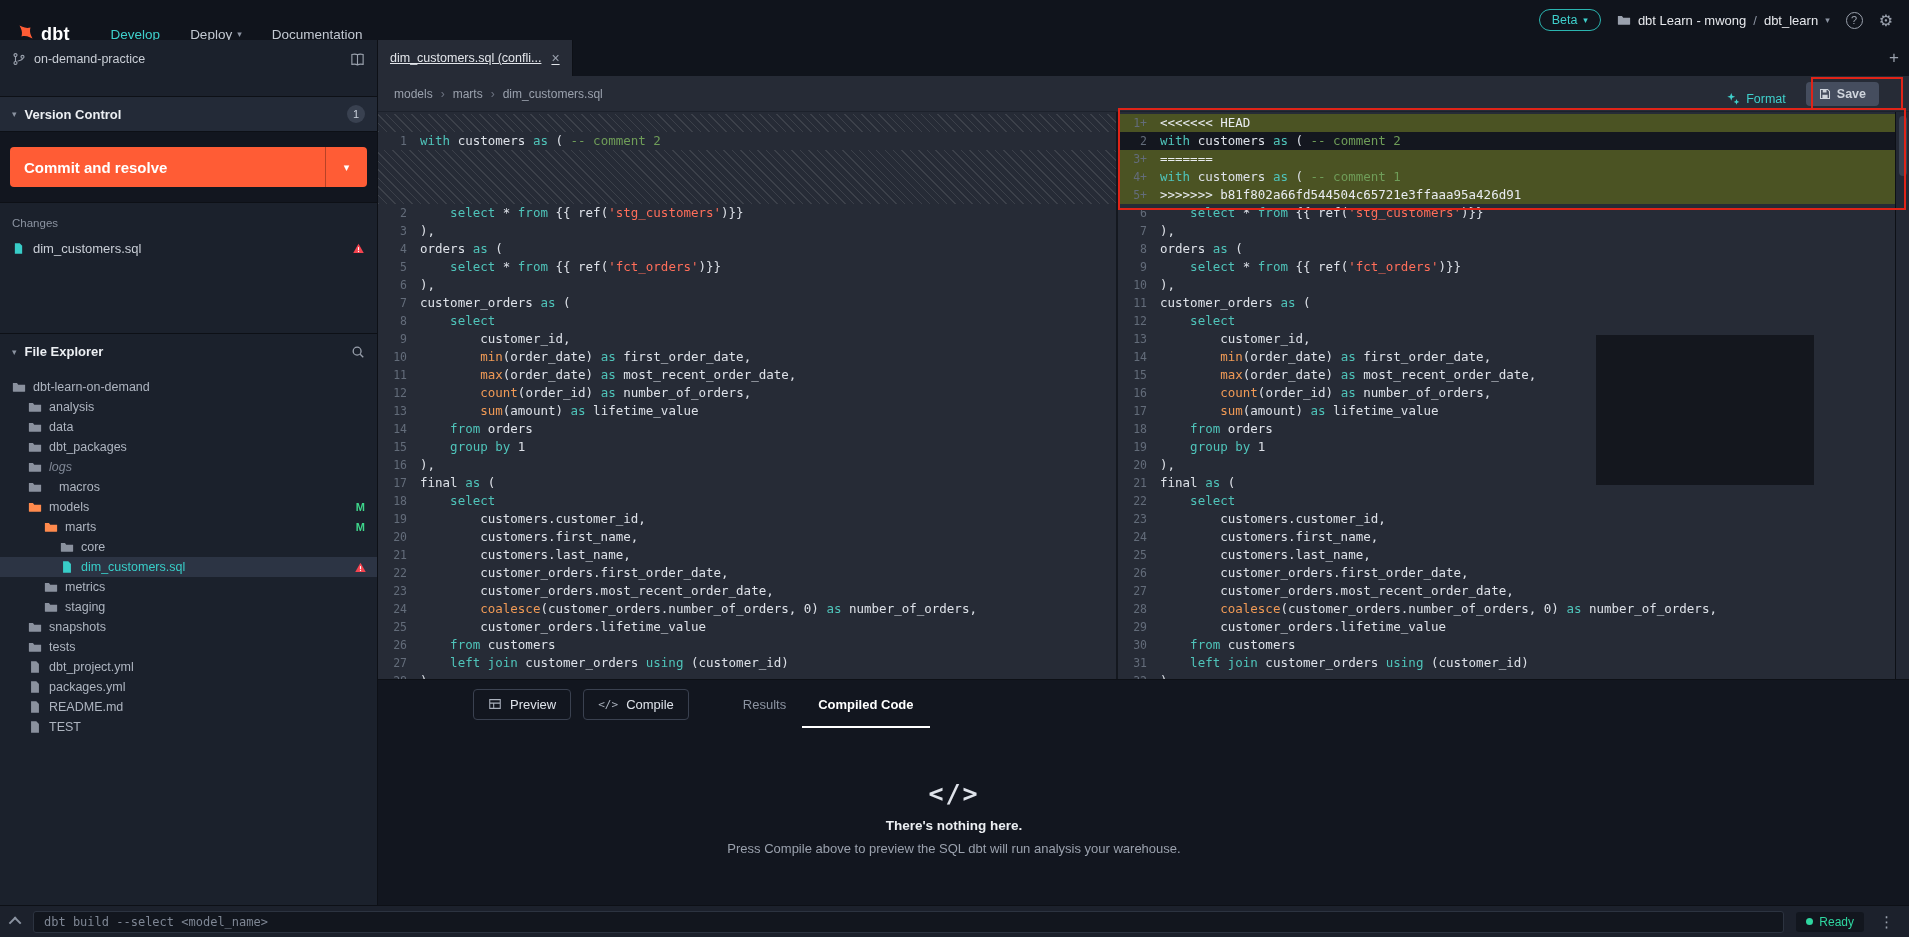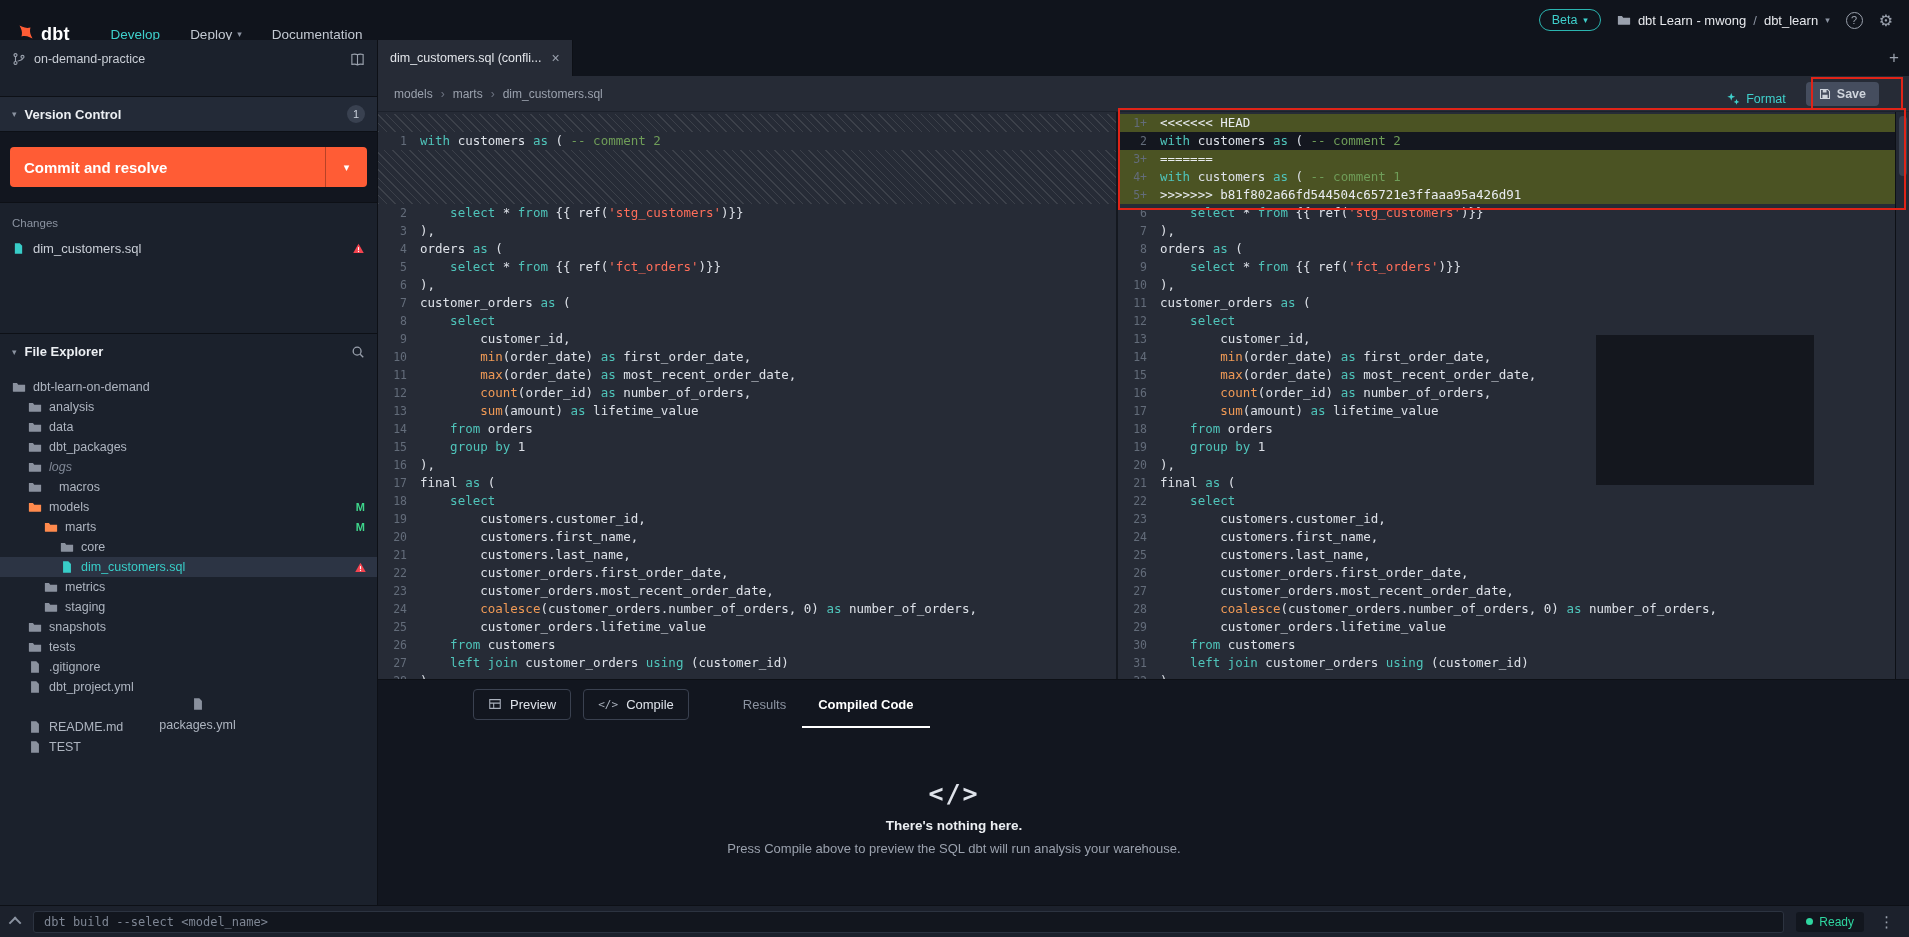--- a/index.html
+++ b/index.html
@@ -70,21 +70,21 @@
   .ticon.mod { color:#ff8a4d; }
   .ticon.sel { color:#38cdc8; }
   .tspacer { flex:1; }
   .tbadge { color:#3ed58b; font-size:11px; font-weight:700; margin-right:2px; }
   .twarn svg { width:13px; height:13px; display:block; }
 
   
   .main { flex:1; display:flex; flex-direction:column; min-width:0; }
   .tabbar { height:36px; flex:none; background:#10141c; display:flex; align-items:stretch; }
   .tab { background:#262b36; display:flex; align-items:center; gap:10px; padding:0 12px;
-    font-size:12.5px; color:#e2e5ea; border-right:1px solid #0d1016; cursor:pointer; }
+    font-size:12.5px; color:#e2e5ea; border-right:1px solid #0d1016; cursor:pointer;text-decoration:underline; }
   .tab-close { color:#9aa1ad; font-size:14px; }
   .tab-plus { margin-left:auto; width:30px; display:flex; align-items:center; justify-content:center;
     color:#9aa1ad; font-size:17px; cursor:pointer; }
   .toolbar { height:36px; flex:none; background:#262b36; display:flex; align-items:center;
     padding:0 16px; position:relative; border-bottom:1px solid #1c212b; }
   .breadcrumb { display:flex; align-items:center; gap:8px; font-size:12px; color:#9aa1ad; }
   .bsep { color:#6b7280; font-size:12px; }
   .toolbar-right { margin-left:auto; display:flex; align-items:flex-end; gap:20px; padding-right:14px; }
   .format-btn { display:flex; align-items:center; gap:6px; background:none; border:none;
     color:#3fd0cc; font-size:12.5px; cursor:pointer; font-family:inherit; }
@@ -401,33 +401,24 @@
             </span>
             <span class="tlabel">tests</span>
             <span class="tspacer"></span>
           </div>
           <div class="tree-row" style="padding-left: 28px;">
             <span class="ticon">
               <svg viewBox="0 0 16 16">
                 <path fill="currentColor" d="M3.5 1.5h6l3 3v10h-9z"></path>
               </svg>
             </span>
-            <span class="tlabel">.gitignore</span>
-            <span class="tspacer"></span>
-          </div>
-          <div class="tree-row" style="padding-left: 28px;">
-            <span class="ticon">
-              <svg viewBox="0 0 16 16">
-                <path fill="currentColor" d="M3.5 1.5h6l3 3v10h-9z"></path>
-              </svg>
-            </span>
             <span class="tlabel">dbt_project.yml</span>
             <span class="tspacer"></span>
           </div>
-          <div class="tree-row" style="padding-left: 28px; flex-direction: column;">
+          <div class="tree-row" style="padding-left: 28px;">
             <span class="ticon">
               <svg viewBox="0 0 16 16">
                 <path fill="currentColor" d="M3.5 1.5h6l3 3v10h-9z"></path>
               </svg>
             </span>
             <span class="tlabel">packages.yml</span>
             <span class="tspacer"></span>
           </div>
           <div class="tree-row" style="padding-left: 28px;">
             <span class="ticon">

